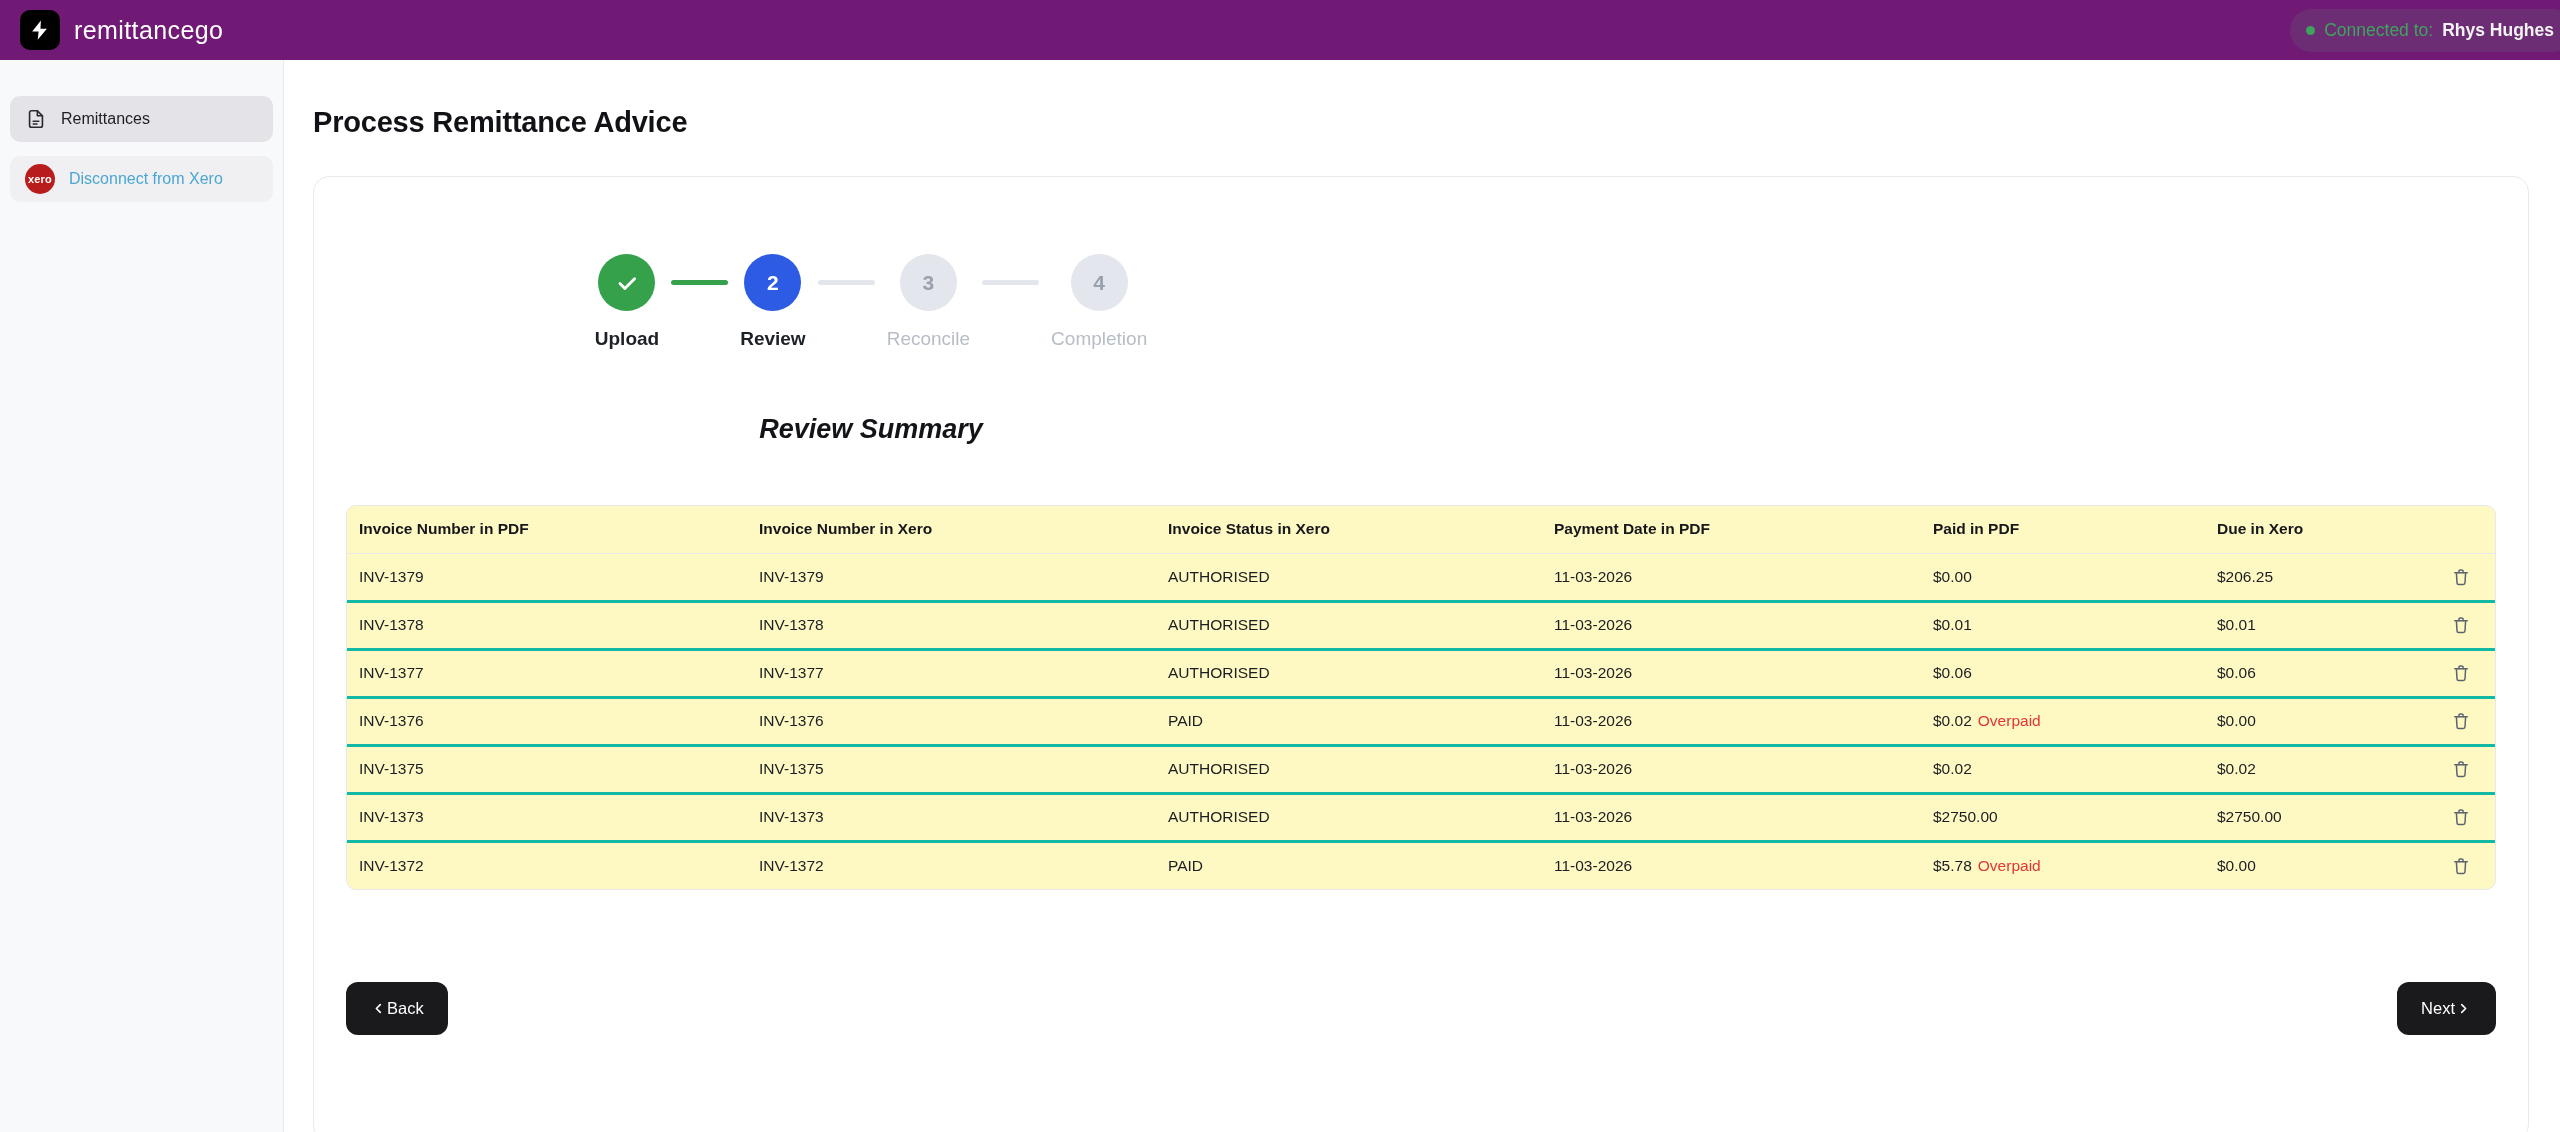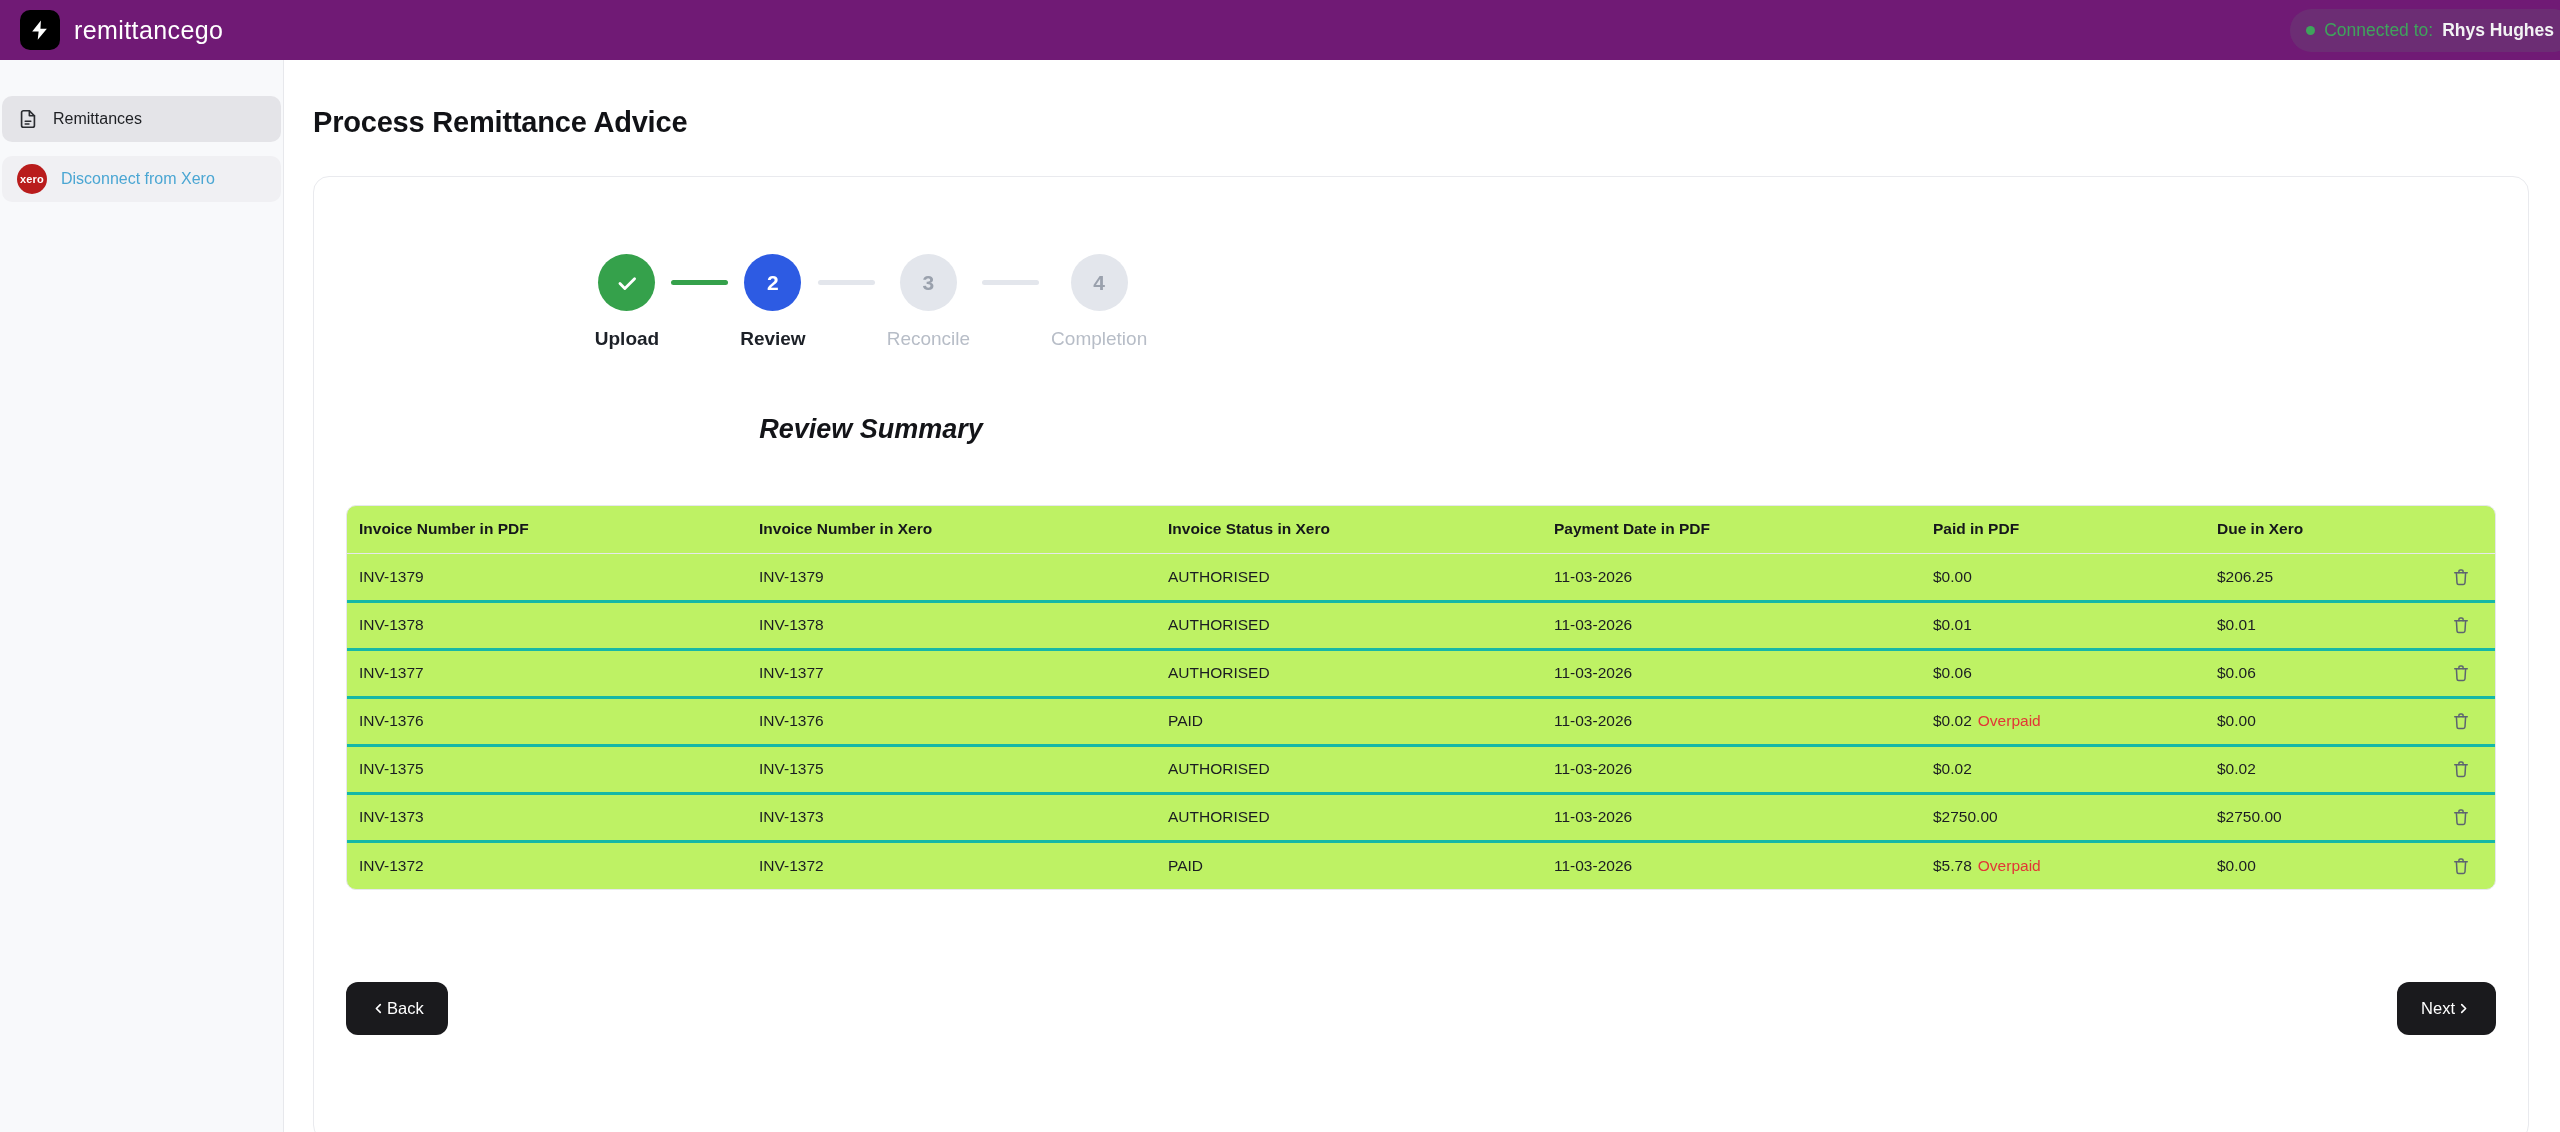--- a/index.html
+++ b/index.html
@@ -30,21 +30,21 @@
     font-size:17.5px; white-space:nowrap;
   }
   .conn-dot { width:9px; height:9px; border-radius:50%; background:#3fa35c; }
   .conn-label { color:#3fa35c; font-weight:400; }
   .conn-user { color:#f2f3f4; font-weight:600; }
 
   
   .layout { display:flex; height:1072px; }
   .sidebar {
     width:284px; flex:0 0 284px; background:#f8f9fb;
-    border-right:1px solid #e7e8ec; padding:36px 2px;
+    border-right:1px solid #e7e8ec; padding:36px 10px;
   }
   .side-item {
     height:46px; border-radius:10px; display:flex; align-items:center;
     gap:14px; padding:0 15px; font-size:16px; margin-bottom:14px; cursor:pointer;
   }
   .side-item.active { background:#e4e4e8; color:#1d1f23; font-weight:500; }
   .side-item.xero { background:#f0f0f3; color:#4aa6d3; font-weight:500; }
   .xero-circle {
     width:30px; height:30px; border-radius:50%; background:#b91c1c; color:#fff;
     display:flex; align-items:center; justify-content:center;
@@ -76,21 +76,21 @@
   .step.active   .step-circle { background:#2d5be3; }
   .step.upcoming .step-circle { background:#e3e6ec; color:#9aa1ad; }
   .step-label { margin-top:17px; font-size:19px; font-weight:600; color:#1c2027; }
   .step.upcoming .step-label { color:#b7bdc7; font-weight:500; }
   .connector { width:57px; height:5px; border-radius:3px; background:#e3e6ec; margin:26px 12px 0; }
   .connector.done { background:#35a14b; }
 
   .section-title { font-size:27px; font-weight:700; color:#131418; margin:64px 0 0 0;font-style:italic; }
 
   
-  .table-wrap { margin-top:60px; border:1px solid #e6e8ec; border-radius:10px; overflow:hidden; background:#bef264; }
+  .table-wrap { margin-top:60px; border:1px solid #e6e8ec; border-radius:10px; overflow:hidden; background:#fef9c3; }
   table { width:100%; border-collapse:collapse; table-layout:fixed; }
   thead th {
     text-align:left; font-weight:600; font-size:15.5px; color:#15171b;
     height:47px; padding:0 8px 0 12px; border-bottom:1px solid #e6e8ec;
   }
   tbody td {
     height:48px; padding:0 8px 0 12px; font-size:15.5px; color:#1b1d22;
     border-bottom:3px solid #14b8a6;
   }
   tbody tr:last-child td { border-bottom:none; }

